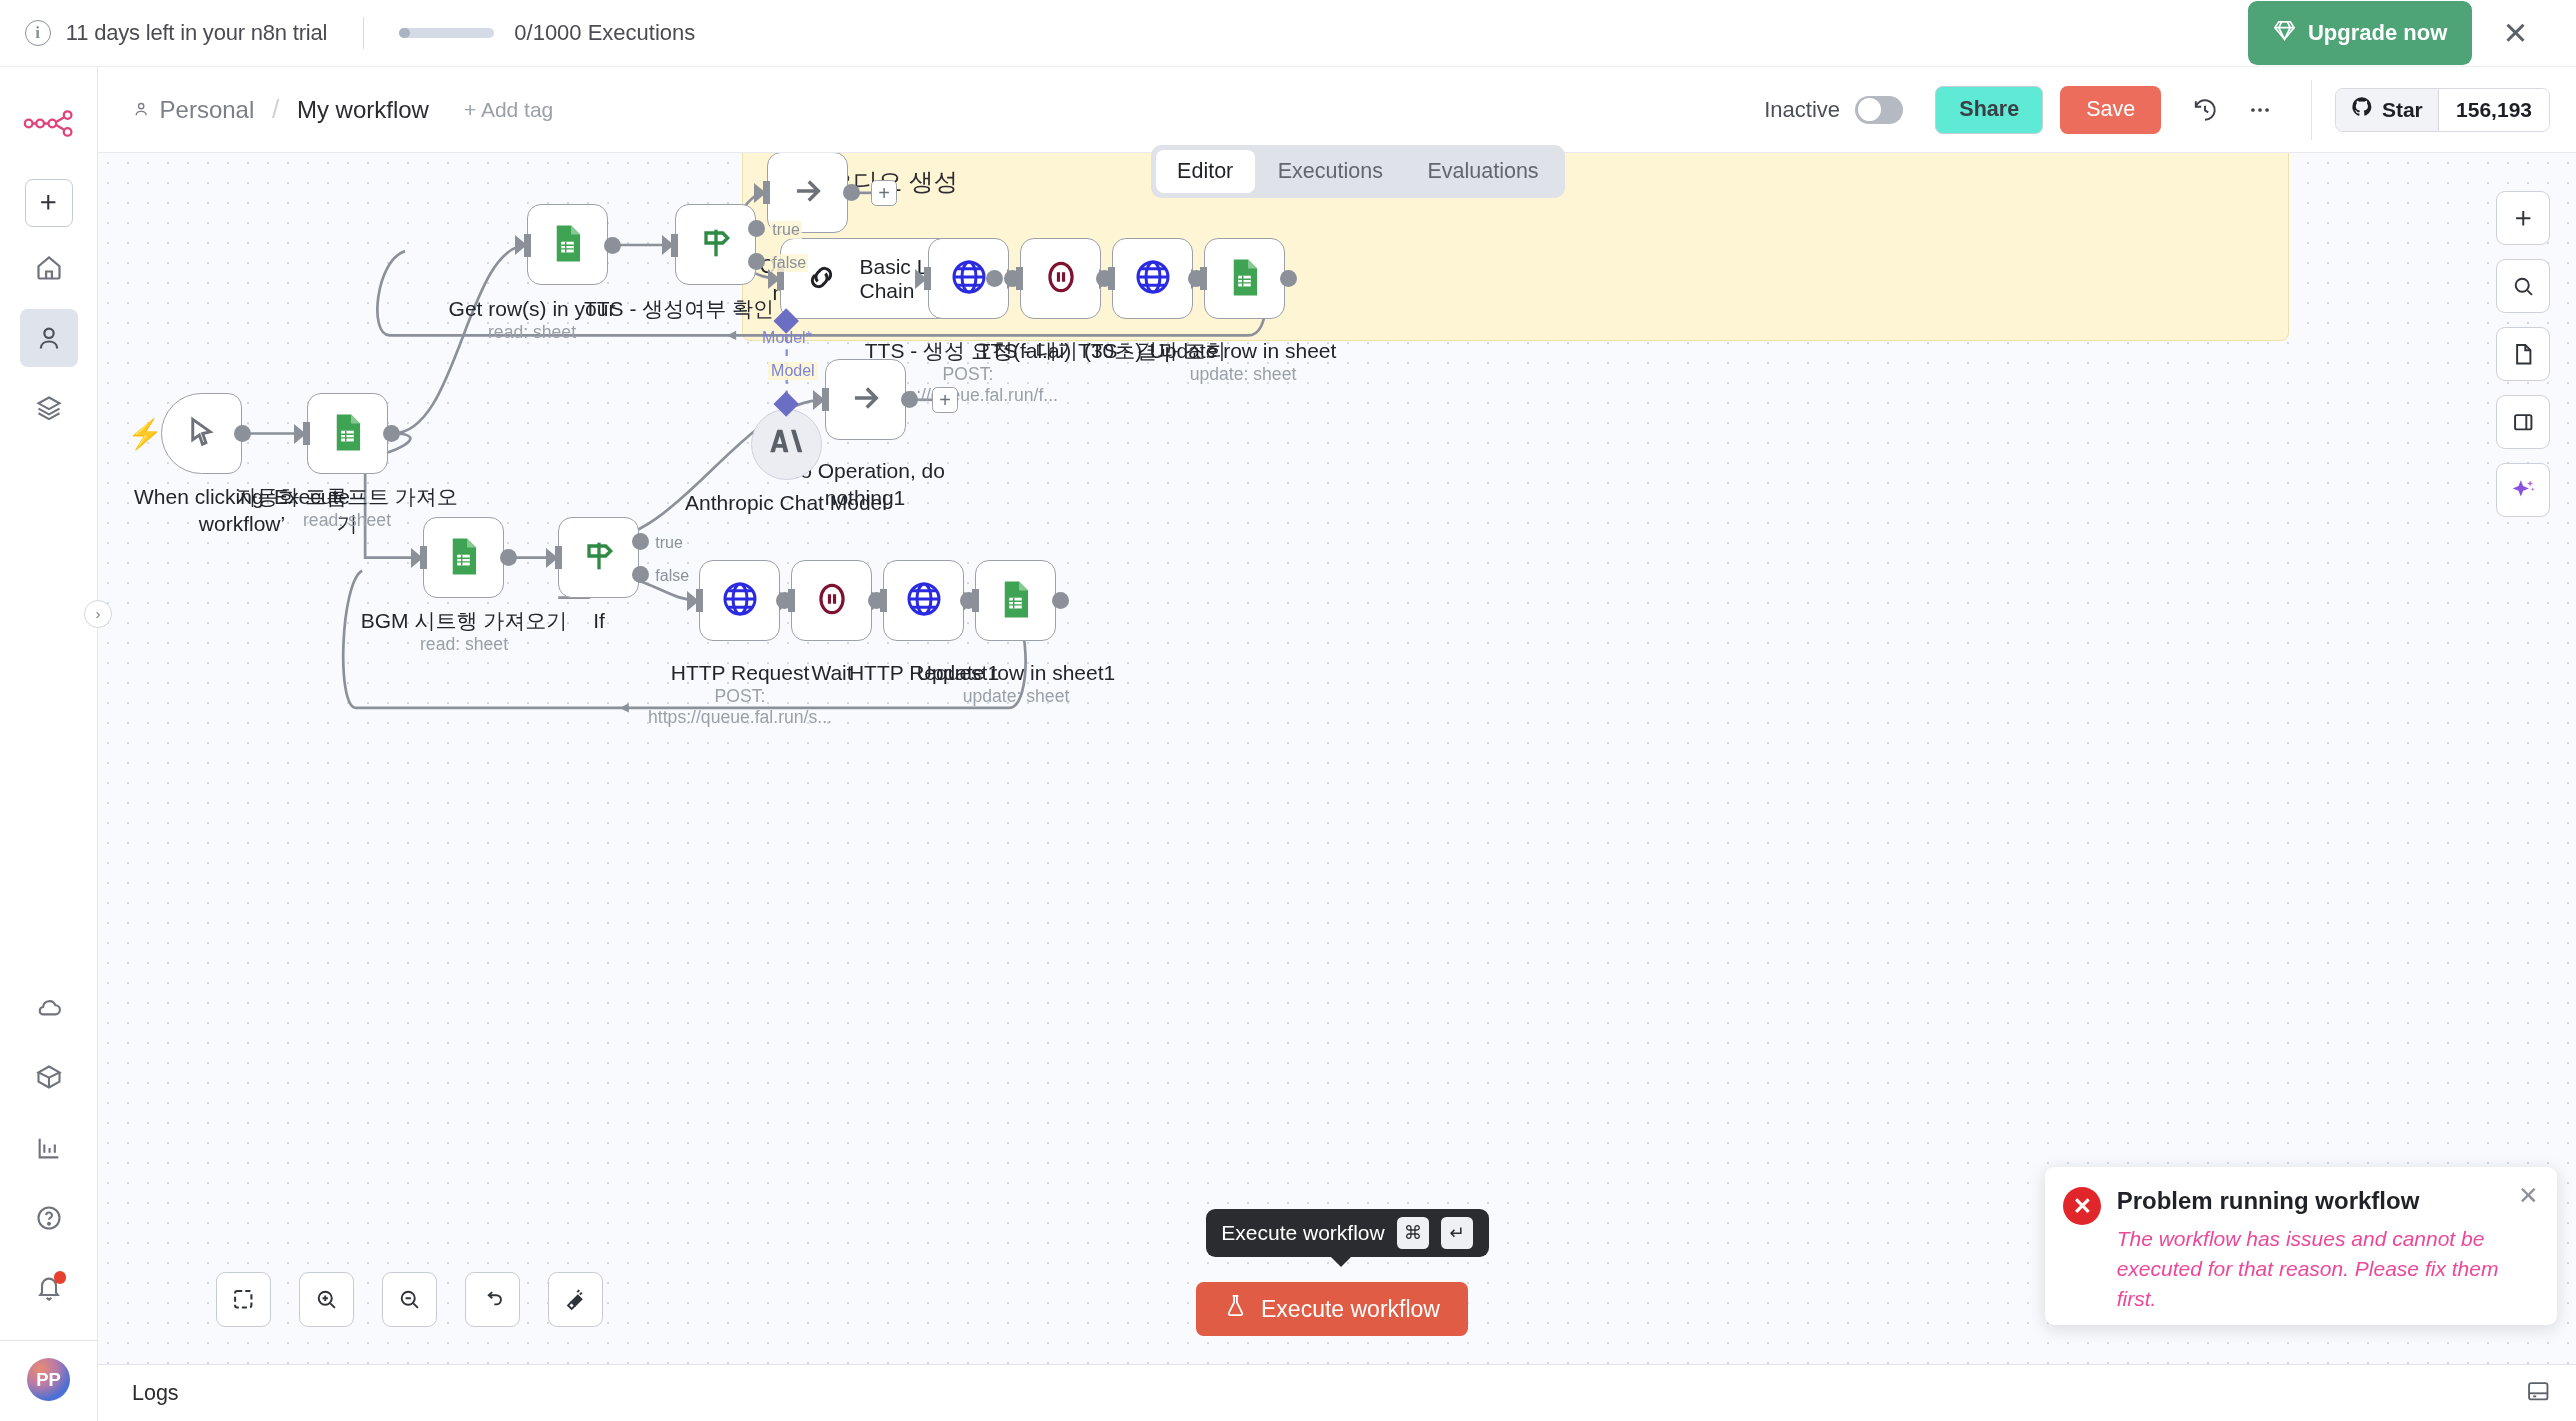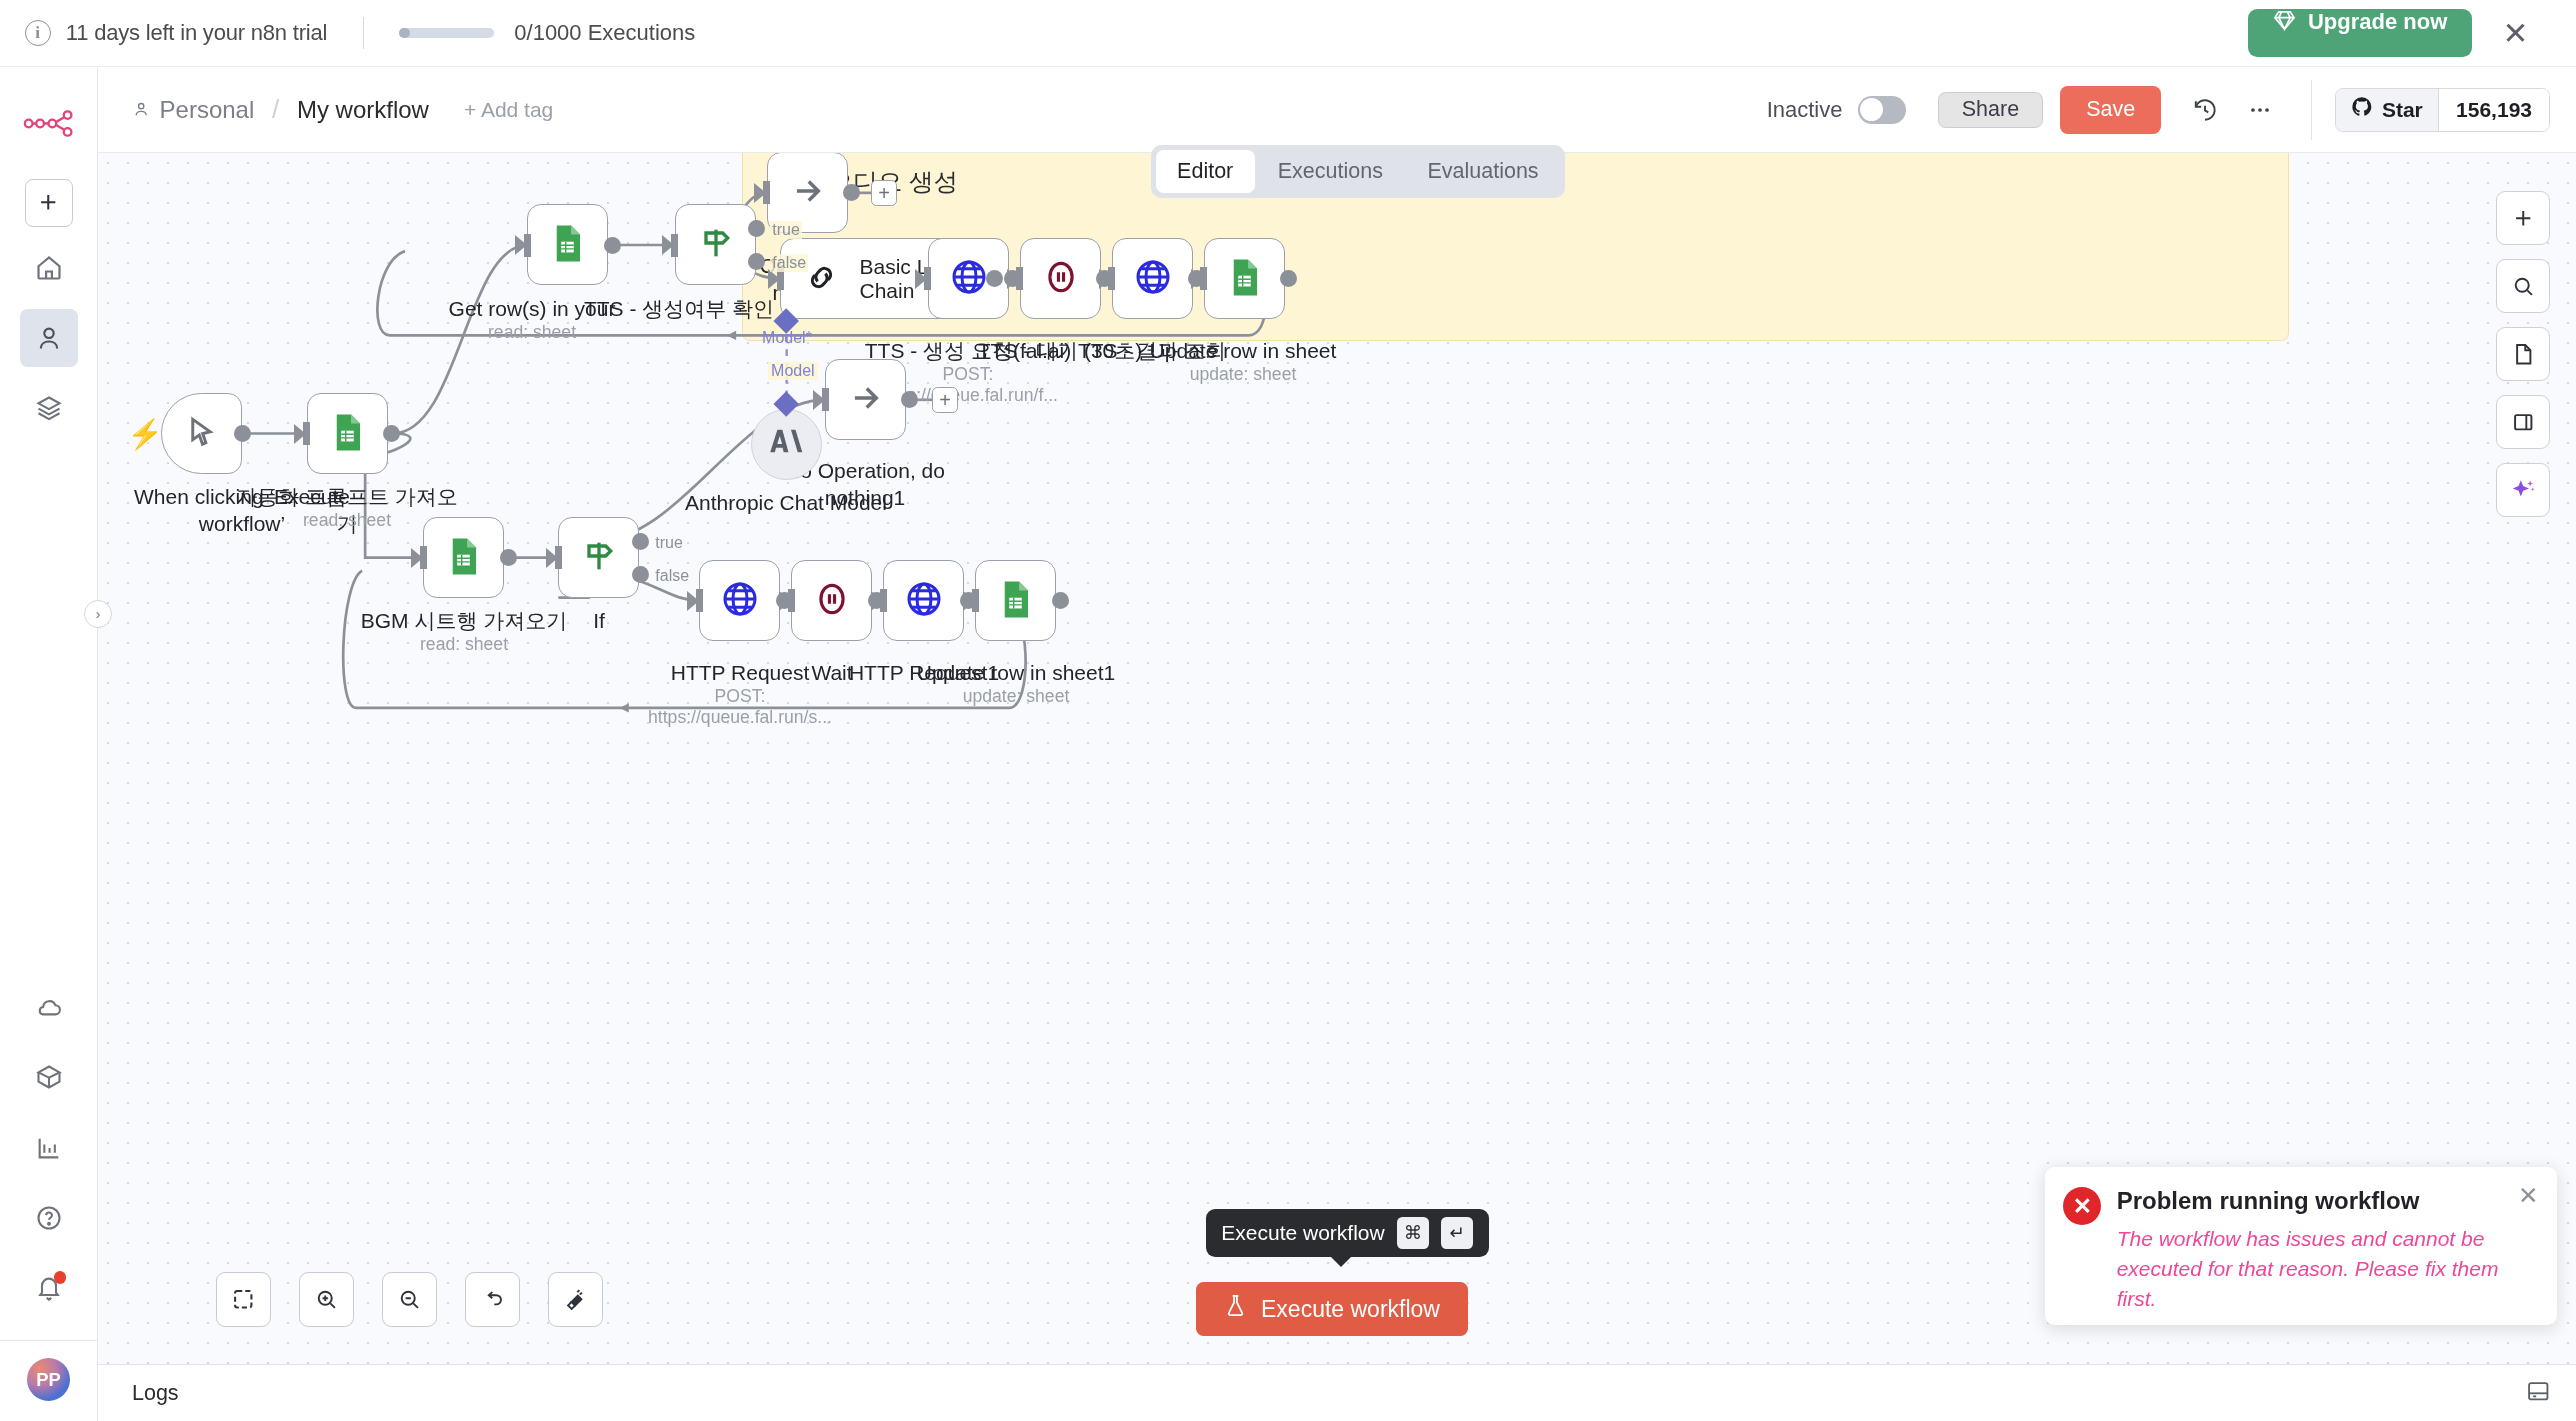--- a/index.html
+++ b/index.html
@@ -32,22 +32,22 @@
     position: relative;
   }
   .progress-bar::before {
     content:''; position: absolute; left: 0; top: 0;
     width: 10.7px; height: 10.7px; border-radius: 50%; background: #aab3c2;
   }
   .exec-count { font-size: 22px; color: #4b4b52; }
   .trial-right { margin-left: auto; display: flex; align-items: center; gap: 26px; }
   .upgrade-btn {
     background: #4ea476; color: #fff; border: none; border-radius: 9.2px;
-    height: 48px; padding: 0 24.5px; font-size: 22px; font-weight: 700;
-    display: flex; align-items: flex-start; gap: 12.3px; cursor: pointer;
+    height: 64px; padding: 0 24.5px; font-size: 22px; font-weight: 700;
+    display: flex; align-items: center; gap: 12.3px; cursor: pointer;
     font-family: "Liberation Sans", sans-serif;
   }
   .banner-close {
     font-size: 31px; color: #5c6169; cursor: pointer; line-height: 1;
     font-weight: 300; padding: 0 4.6px;
   }
 
   
   .sidebar {
     position: absolute; top: 67px; left: 0; width: 98px; height: 1354px;
@@ -96,23 +96,23 @@
   .inactive-label { font-size: 22px; color: #4b4f57; margin-right: 15.3px; }
   .toggle {
     width: 48px; height: 28px; border-radius: 14px; background: #b4b9c2;
     position: relative; cursor: pointer; margin-right: 32px;
   }
   .toggle::after {
     content:''; position:absolute; left:2.3px; top:2.3px;
     width: 23px; height: 23px; border-radius: 50%; background: #fff;
   }
   .btn-share {
-    height: 36px; padding: 0 23px; border: 1.2px solid #c8ccd4; border-radius: 7.7px;
-    background: #e5e5e5; font-size: 21.5px; color: #3a3e45; cursor: pointer;
-    font-family: "Liberation Sans", sans-serif; margin-right: 17px;
+    height: 48px; padding: 0 23px; border: 1.2px solid #c8ccd4; border-radius: 7.7px;
+    background: #5eead4; font-size: 21.5px; color: #3a3e45; cursor: pointer;
+    font-family: "Liberation Sans", sans-serif; margin-right: 17px; font-weight: bold;
   }
   .btn-save {
     height: 48px; padding: 0 26px; border: none; border-radius: 7.7px;
     background: #ec6d5c; color: #fff; font-size: 21.5px; cursor: pointer;
     font-family: "Liberation Sans", sans-serif; margin-right: 23px;
   }
   .icon-btn-header {
     width: 41px; height: 41px; display:flex; align-items:center; justify-content:center;
     color: #3d4149; cursor: pointer; margin-right: 14px;
   }

